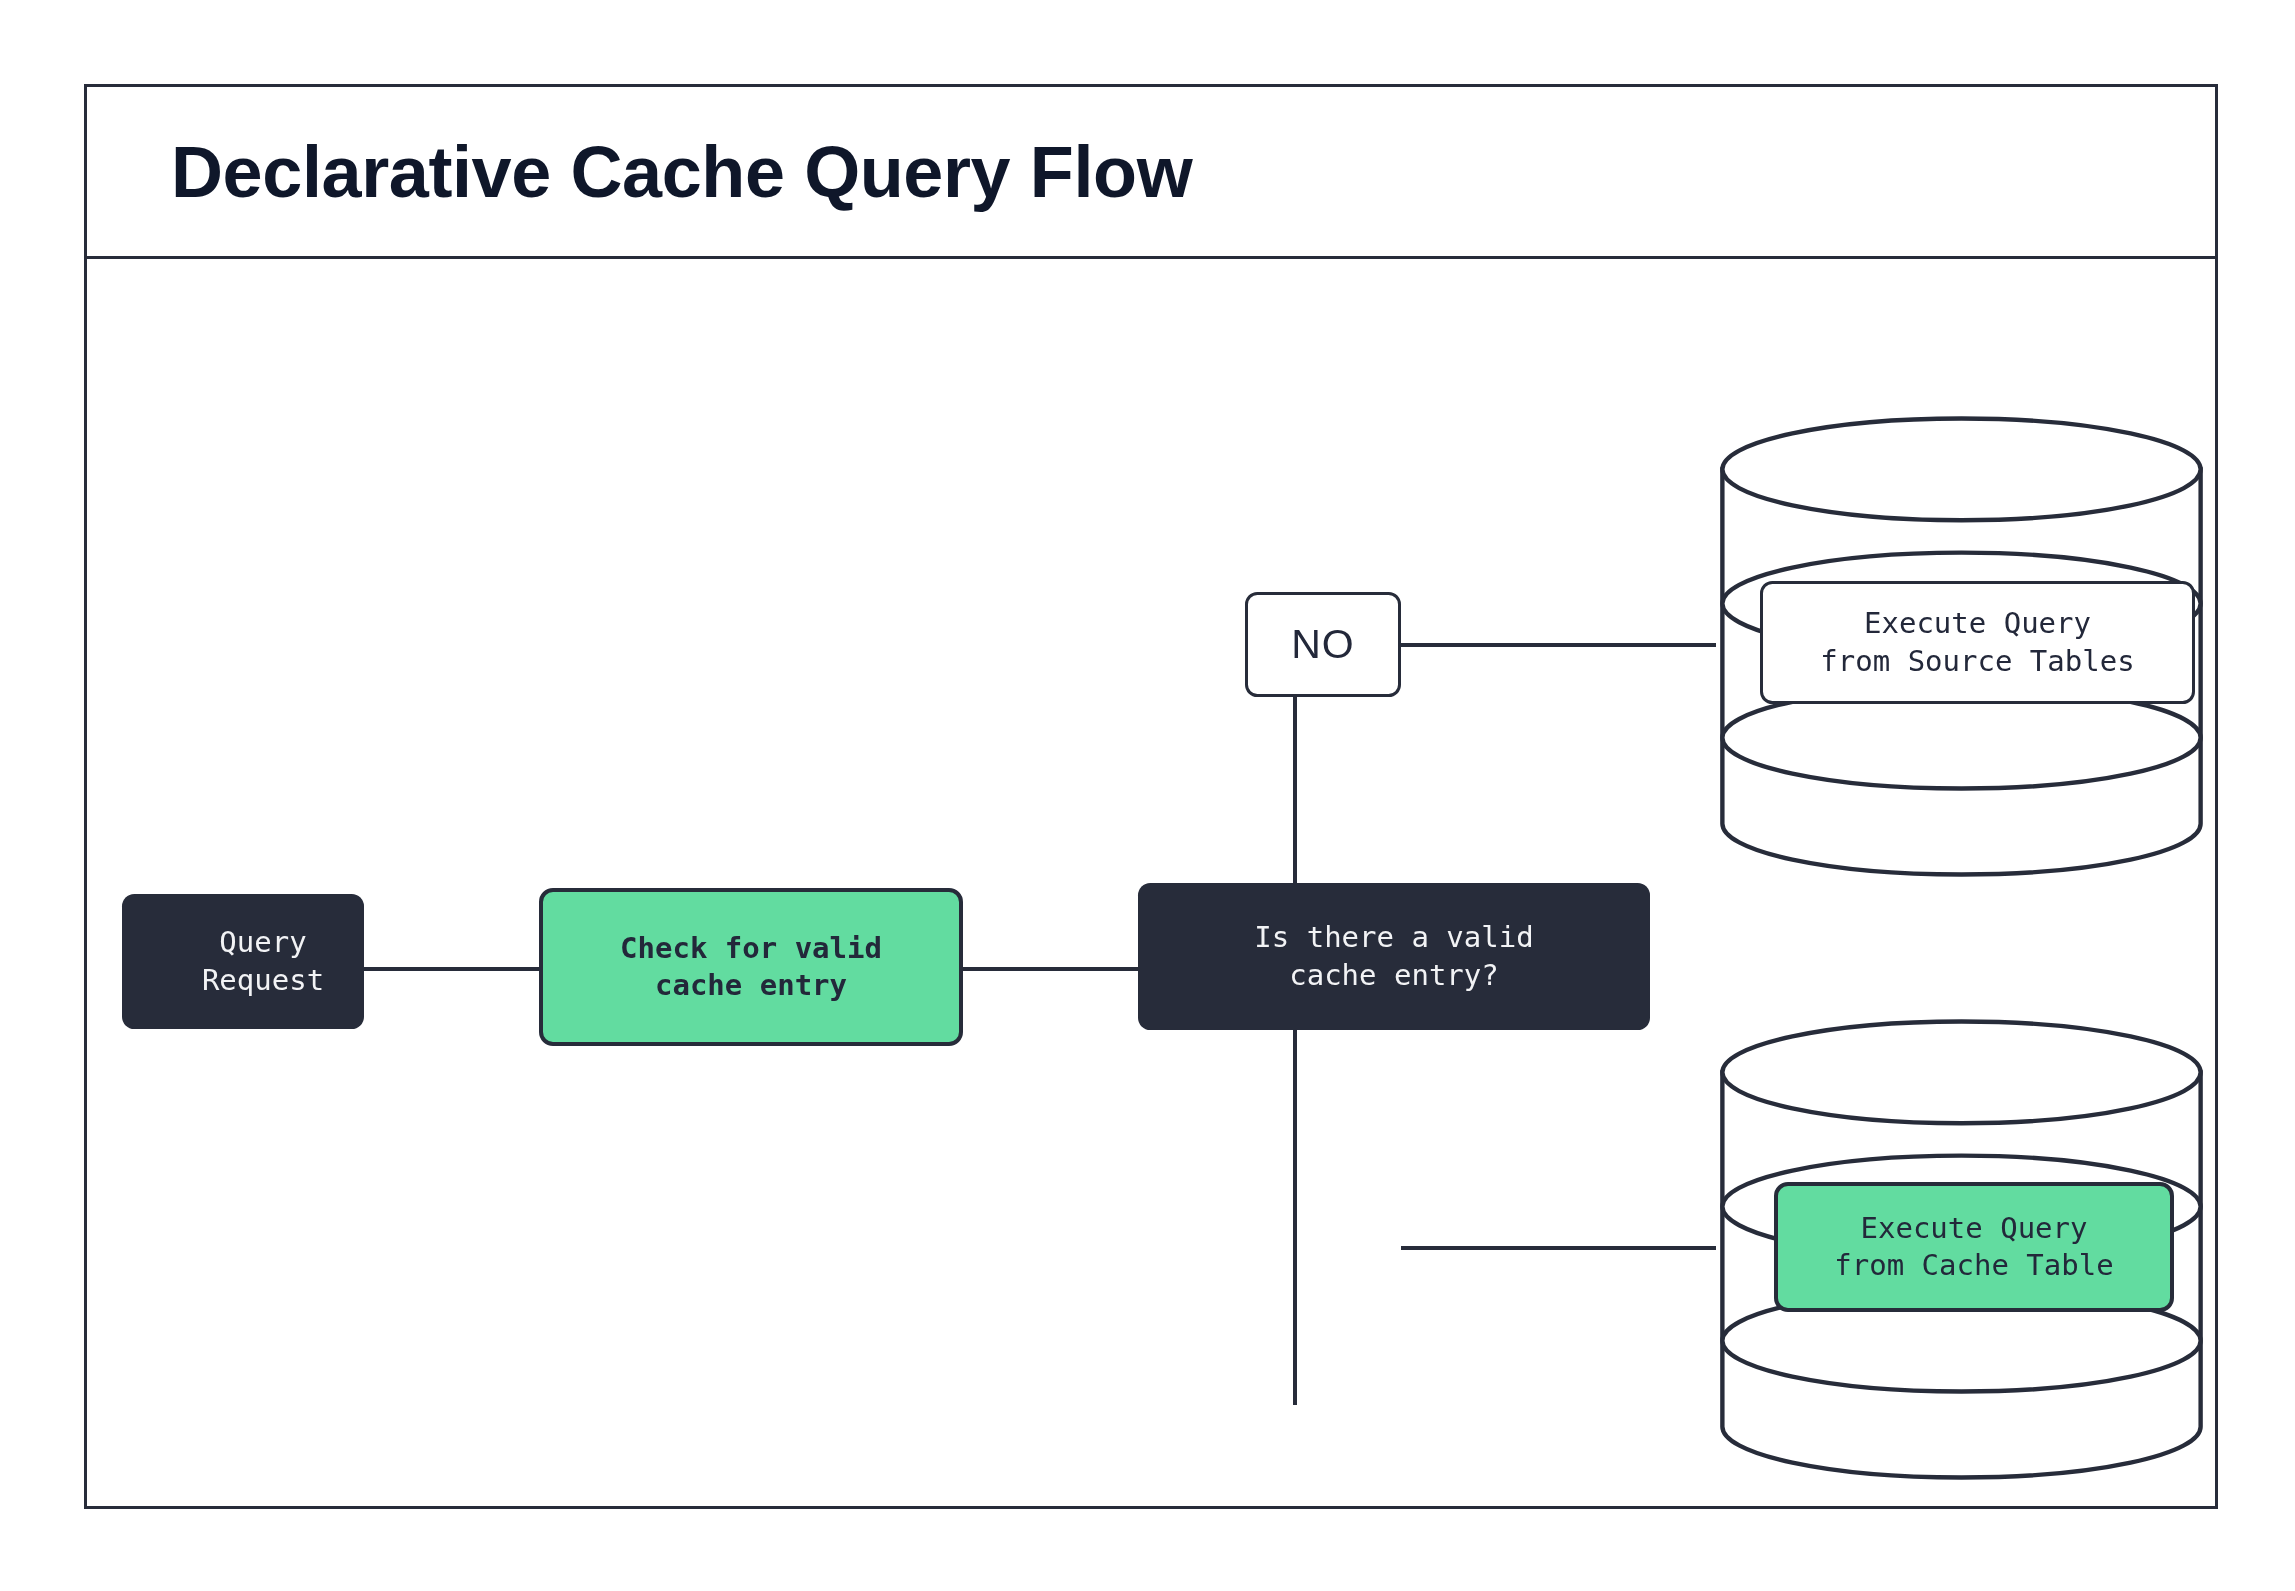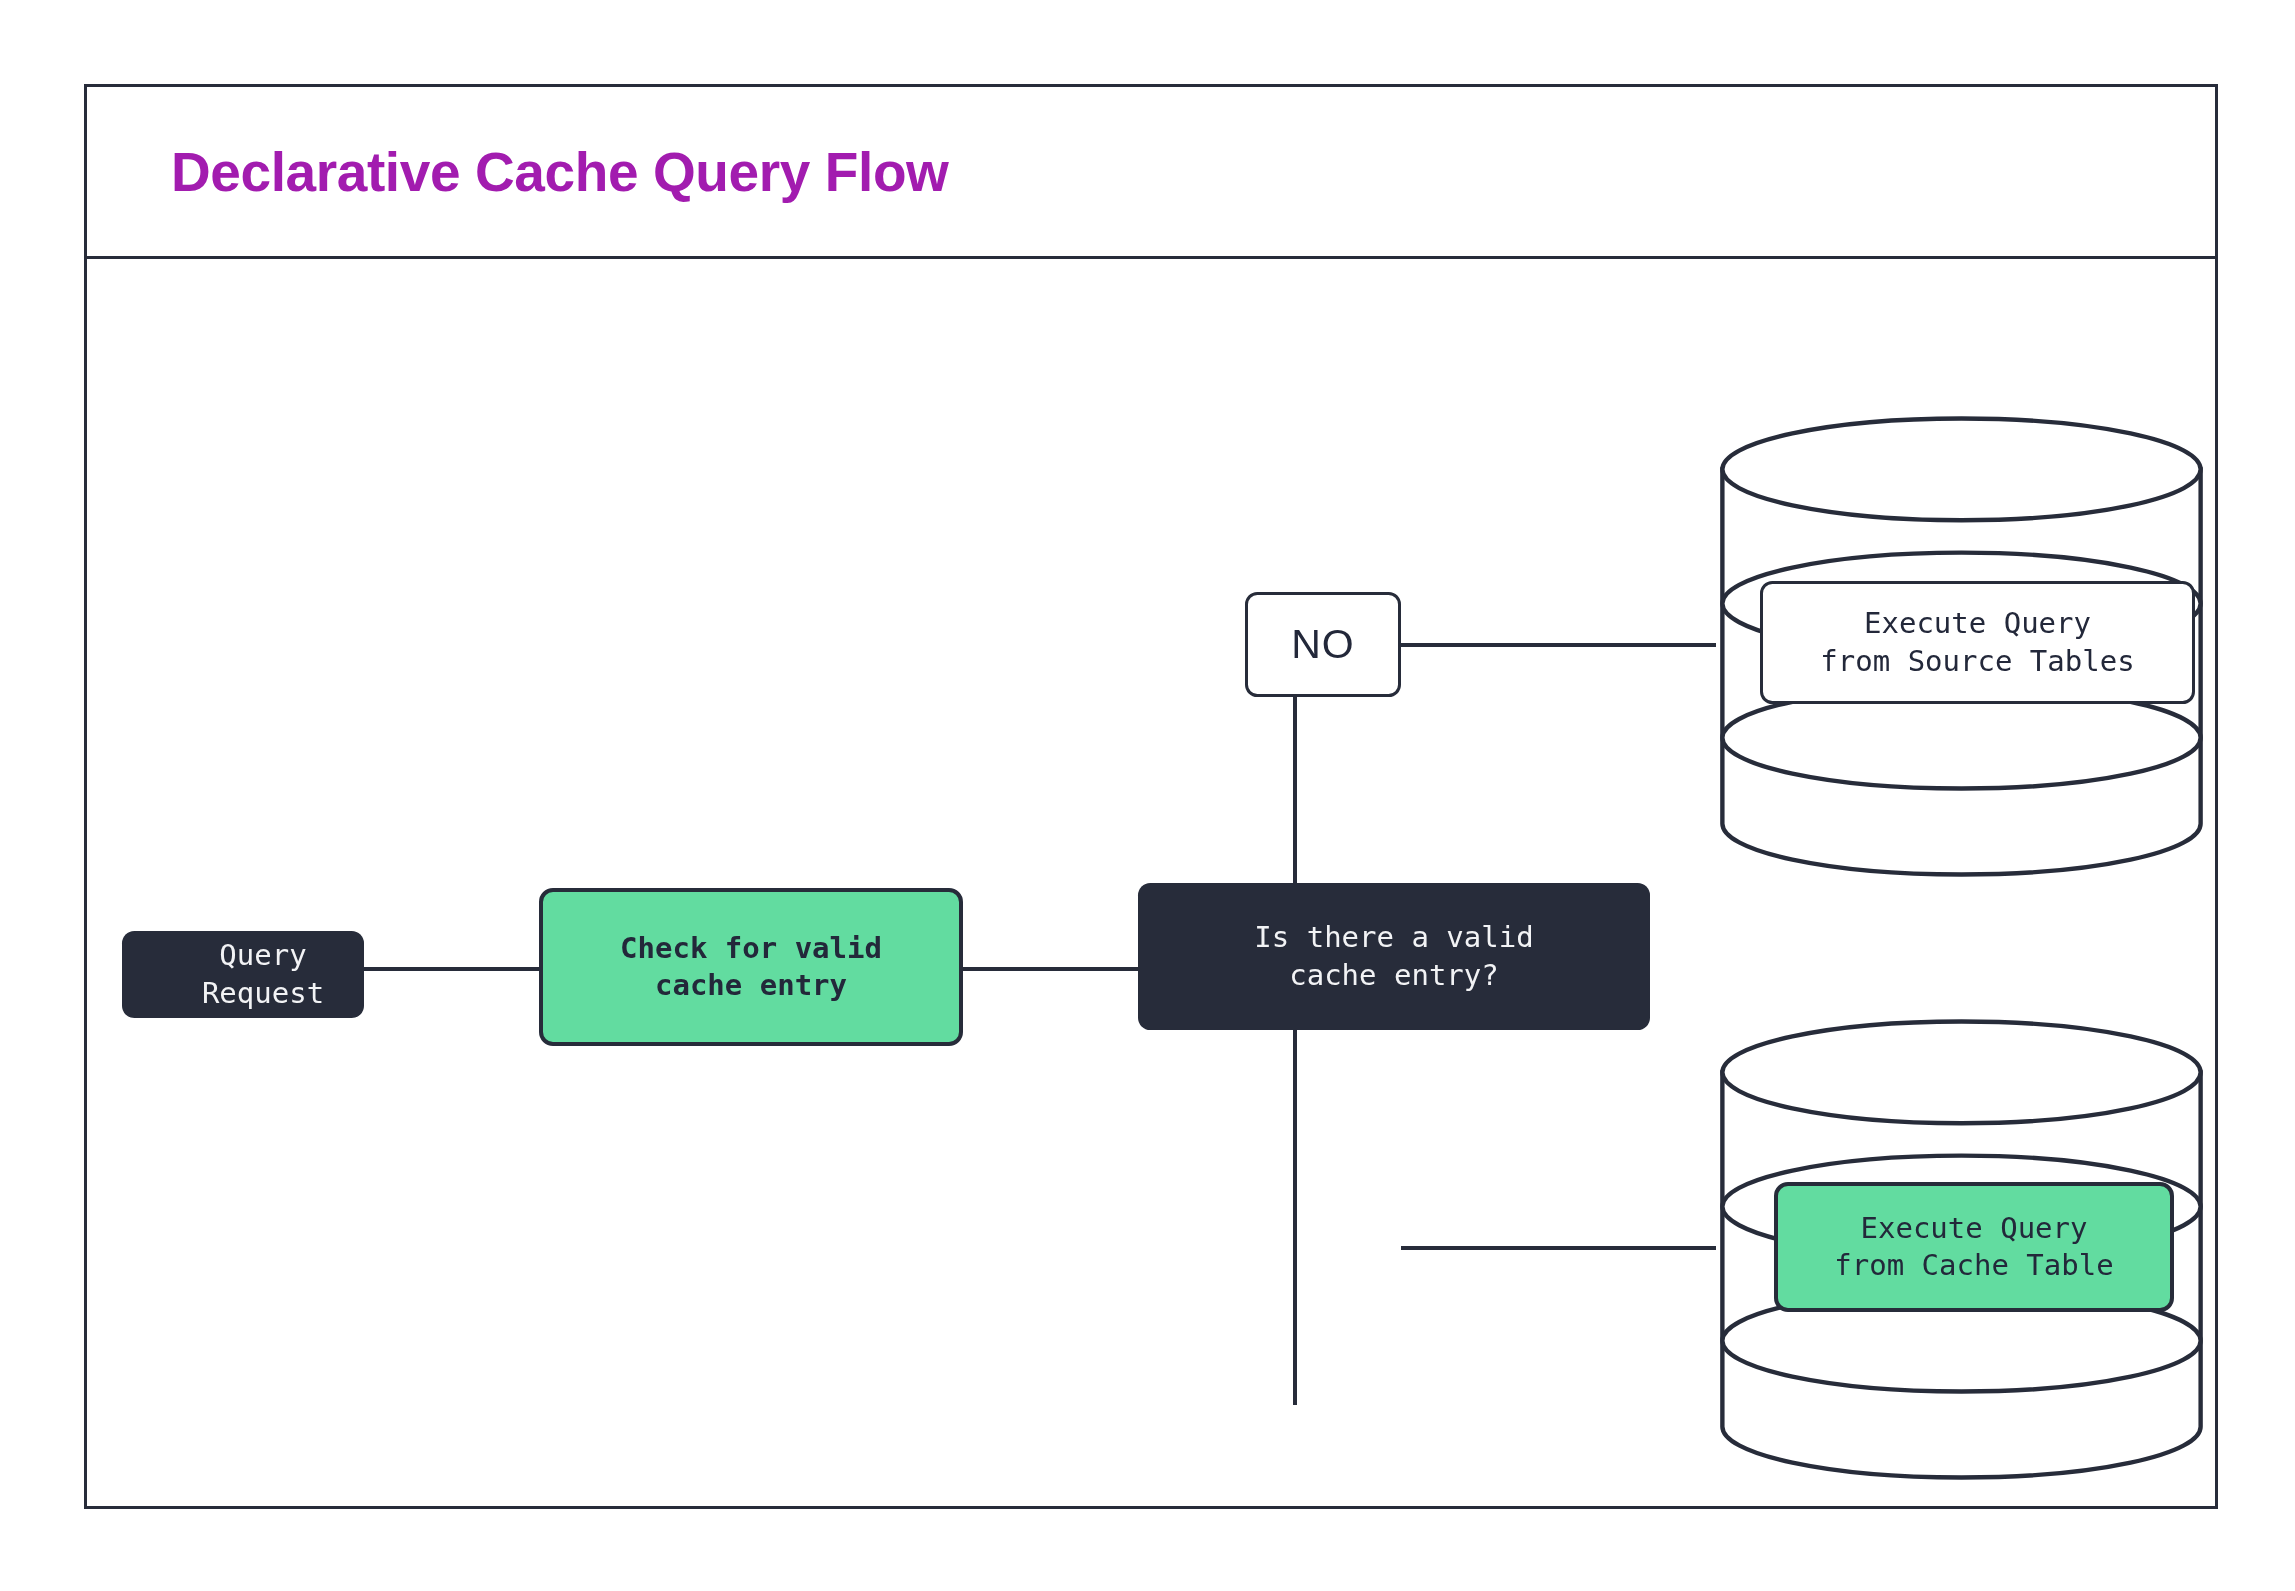--- a/index.html
+++ b/index.html
@@ -35,23 +35,23 @@
     width: 100%;
     height: 172px;
     border-bottom: 3.5px solid #272C3A;
     box-sizing: border-box;
   }
   #page-title {
     position: absolute;
     left: 84px;
     top: 50%;
     transform: translateY(-50%);
-    font-size: 55px;
+    font-size: 72px;
     font-weight: bold;
-    color: #a21caf;
+    color: #0f172a;
     letter-spacing: -0.4px;
     white-space: nowrap;
   }
 
   
   #canvas {
     position: absolute;
     left: 0;
     top: 172px;
     width: 100%;
@@ -159,21 +159,21 @@
 
     <div class="cylinder" style="left: 1631px; top: 759px; width: 487px; height: 463px;">
       <svg viewBox="0 0 556 528" preserveAspectRatio="none">
         <path class="cyl-stroke" d="M 5 62 L 5 466 A 273 58 0 0 0 551 466 L 551 62 Z"></path>
         <ellipse class="cyl-stroke" cx="278" cy="368" rx="273" ry="58"></ellipse>
         <ellipse class="cyl-stroke" cx="278" cy="215" rx="273" ry="58"></ellipse>
         <ellipse class="cyl-stroke" cx="278" cy="62" rx="273" ry="58"></ellipse>
       </svg>
     </div>
 
-    <div class="node dark" style="left: 35px; top: 672px; width: 242px; height: 87px; padding-left: 40px;">Query Request</div>
+    <div class="node dark" style="left: 35px; top: 635px; width: 242px; height: 135px; padding-left: 40px;">Query Request</div>
 
     <div class="node green" style="left: 452px; top: 629px; width: 424px; height: 158px; font-weight: bold;">Check for valid
 cache entry</div>
 
     <div class="node dark" style="left: 1051px; top: 624px; width: 512px; height: 147px;">Is there a valid
 cache entry?</div>
 
     <div class="node white pill" style="left: 1158px; top: 333px; width: 156px; height: 105px;">NO</div>
 
 

